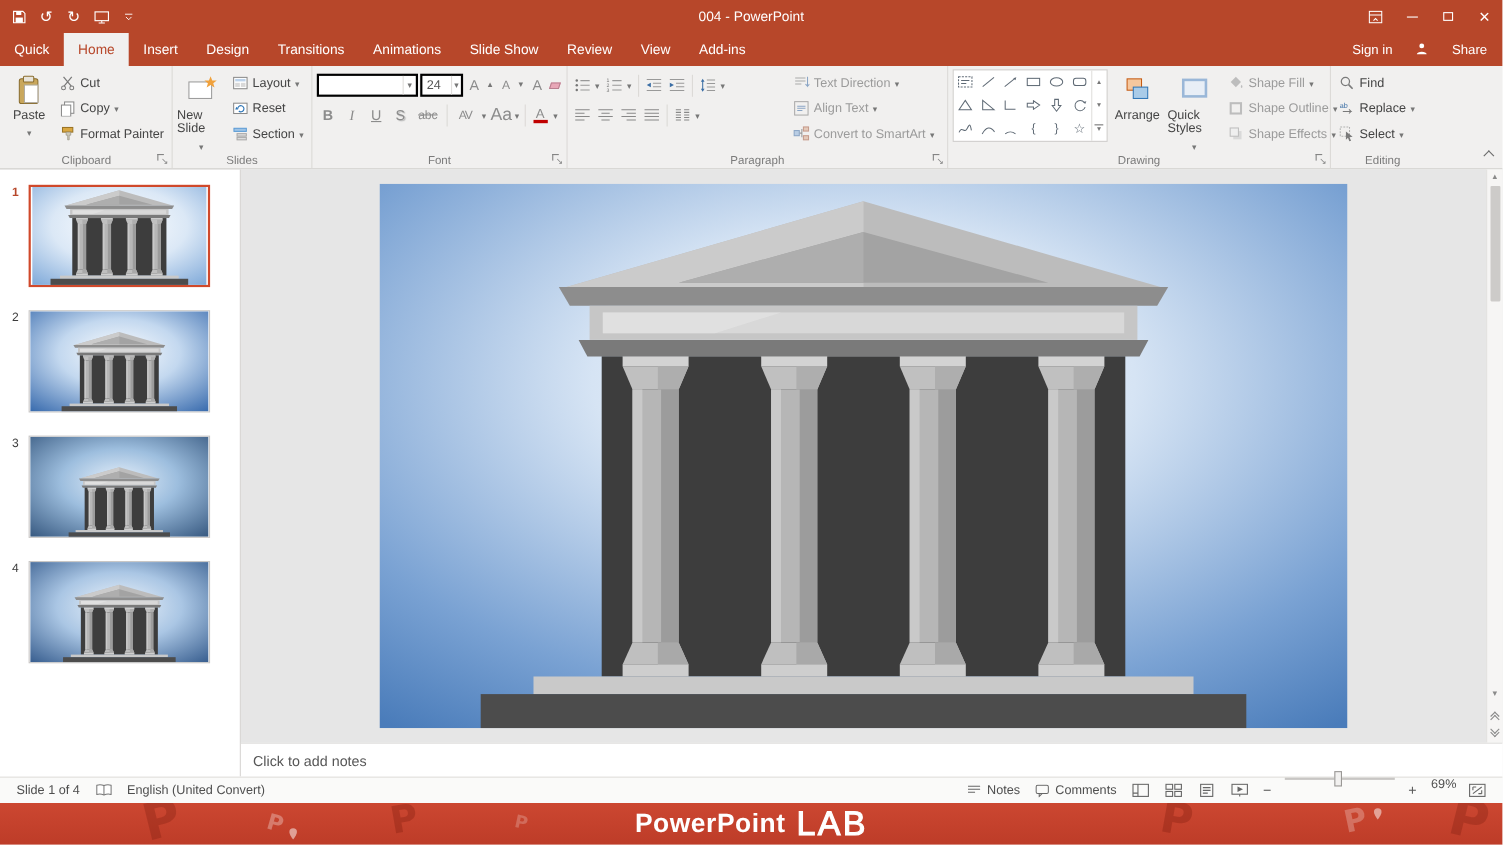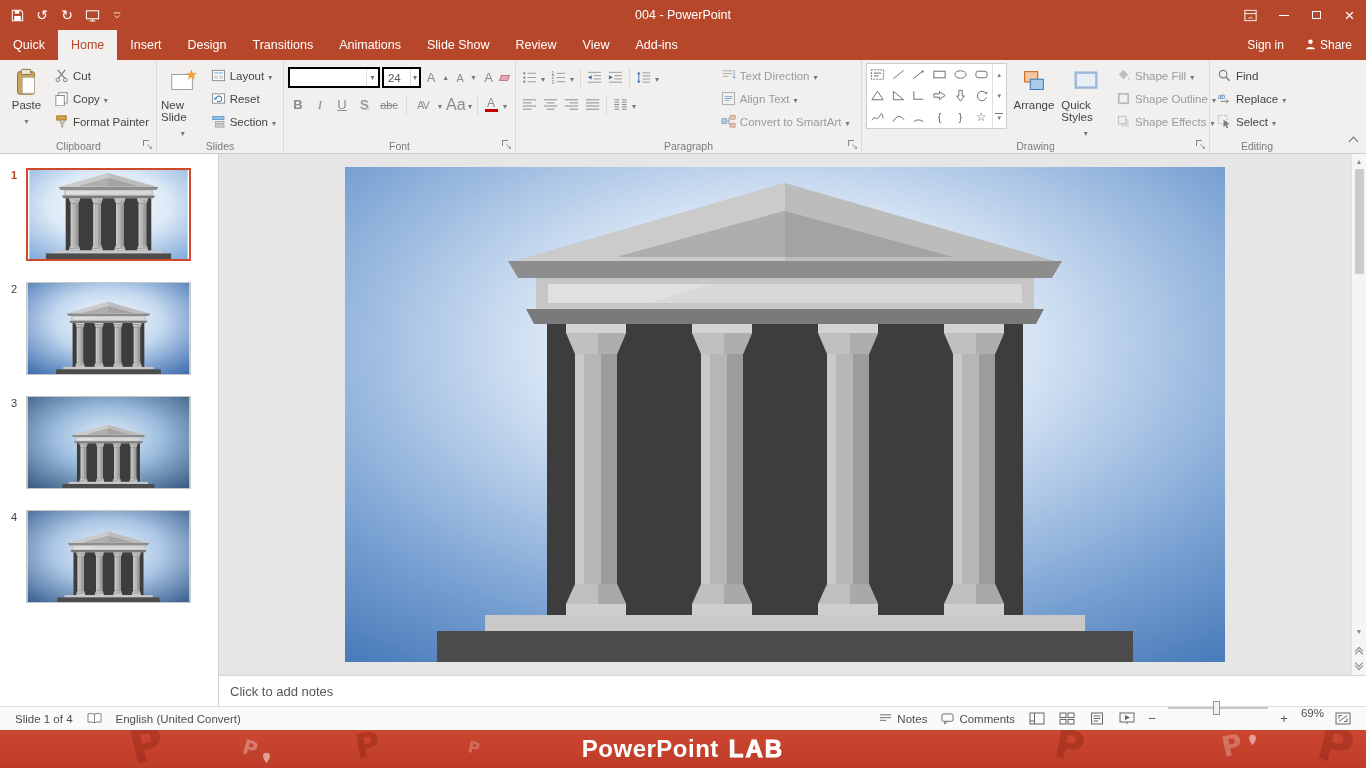--- a/index.html
+++ b/index.html
@@ -17,21 +17,21 @@
   .minbar{width:10px;height:1px;background:#fff}
   .maxbox{width:9px;height:8px;border:1px solid #fff}
   .glyph-close::after{content:"×";font-size:17px;line-height:1}
 
   
   .tabrow{height:30px;background:#b7472a;display:flex;align-items:stretch;flex:none}
   .tab{display:flex;align-items:center;padding:0 13px;color:#fff;font-size:12.5px;cursor:default}
   .tab.active{background:#f1f0ef;color:#b7472a}
   .tellme{display:flex;align-items:center;gap:6px;padding:0 12px;color:#ffe9e2;font-size:12px}
   .tabrow .rightside{margin-left:auto;display:flex;align-items:center;gap:20px;padding-right:14px;color:#fff}
-  .share-btn{display:flex;gap:3px}
+  .share-btn{display:flex;gap:21px}
 
   
   .ribbon{height:94px;background:#f1f0ef;border-bottom:1px solid #cfcdcb;display:flex;position:relative;flex:none;padding-left:1px}
   .rgroup{position:relative;border-right:1px solid #dcdad7;padding:3px 4px 17px 4px;display:flex;gap:3px;flex:none}
   .glabel{position:absolute;bottom:1px;left:0;right:0;text-align:center;font-size:10.5px;color:#7b7b7b}
   .launcher{position:absolute;right:3px;bottom:3px;width:10px;height:10px}
   .launcher::before{content:"";position:absolute;left:0;top:0;width:5px;height:5px;border-left:1px solid #848484;border-top:1px solid #848484}
   .launcher::after{content:"↘";position:absolute;right:0;bottom:-1px;font-size:8px;color:#848484;line-height:1}
   .bigbtn{display:flex;flex-direction:column;align-items:center;padding-top:4px;gap:2px;width:50px;cursor:default}
   .bigbtn .lbl{font-size:11.5px;line-height:12px;text-align:left;color:#444}
@@ -99,21 +99,21 @@
   .viewbtn{width:30px;height:100%;display:flex;align-items:center;justify-content:center}
   .glyph-minus::after{content:"−";font-size:13px;color:#555}
   .glyph-plus::after{content:"+";font-size:13px;color:#555}
   .ztrack{width:100px;height:2px;background:#c8c6c4;position:relative;margin:0 6px}
   .zthumb{position:absolute;left:45px;top:-6px;width:7px;height:14px;background:#f2f1f0;border:1px solid #9a9896}
   .zoomtext{width:34px;text-align:right;padding-right:4px}
 
   
   .banner{height:38px;background:linear-gradient(#cc4731,#bd3c28);position:relative;overflow:hidden;display:flex;align-items:center;justify-content:center;flex:none}
   .brand{color:#fff;font-size:24px;font-weight:bold;letter-spacing:0.5px;z-index:2}
-  .brand-suffix{color:#fff;font-size:24px;font-weight:bold;letter-spacing:2px;margin-left:10px;z-index:2;-webkit-text-stroke:1px #fff}
+  .brand-suffix{color:#fff;font-size:31px;font-weight:normal;letter-spacing:2px;margin-left:10px;z-index:2;-webkit-text-stroke:1px #fff}
   .bp{position:absolute;font-weight:bold;font-family:"DejaVu Sans",sans-serif;z-index:1;line-height:1}
 </style>
 </head>
 <body>
 
 <svg width="0" height="0" style="position:absolute" aria-hidden="true">
   <defs>
     <radialGradient id="bgMain" cx="50%" cy="36%" r="80%">
       <stop offset="0%" stop-color="#fafcfe"></stop>
         <stop offset="35%" stop-color="#d6e4f4"></stop>

